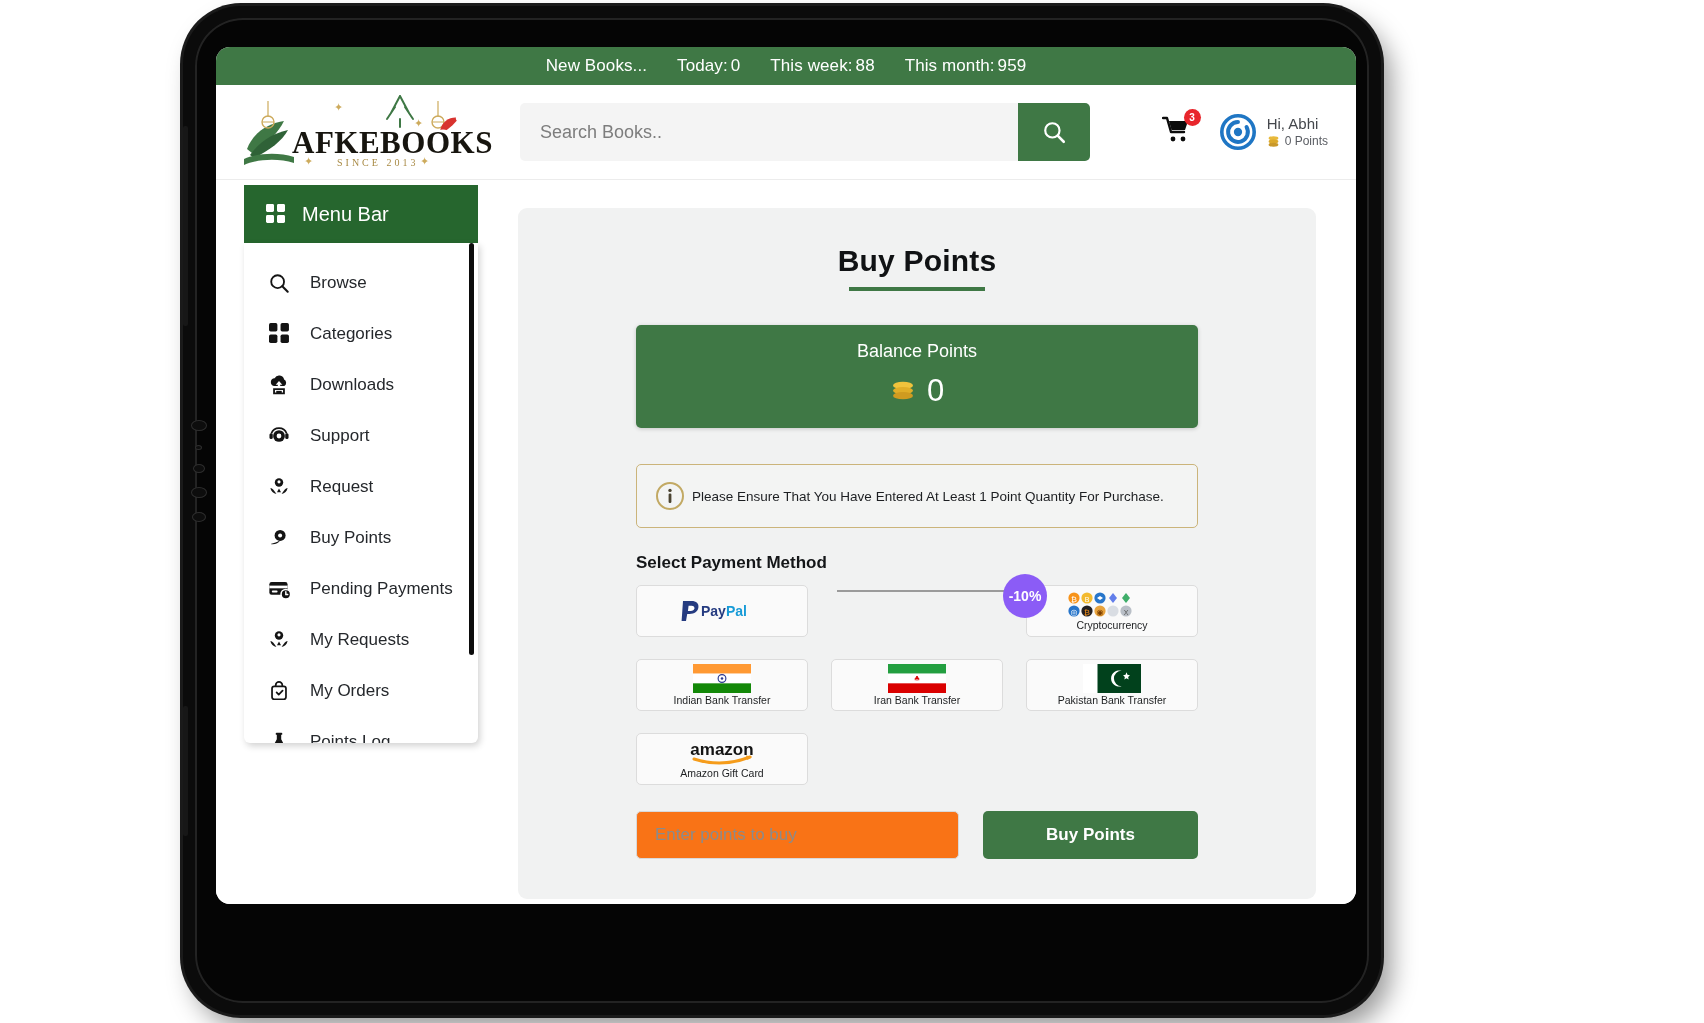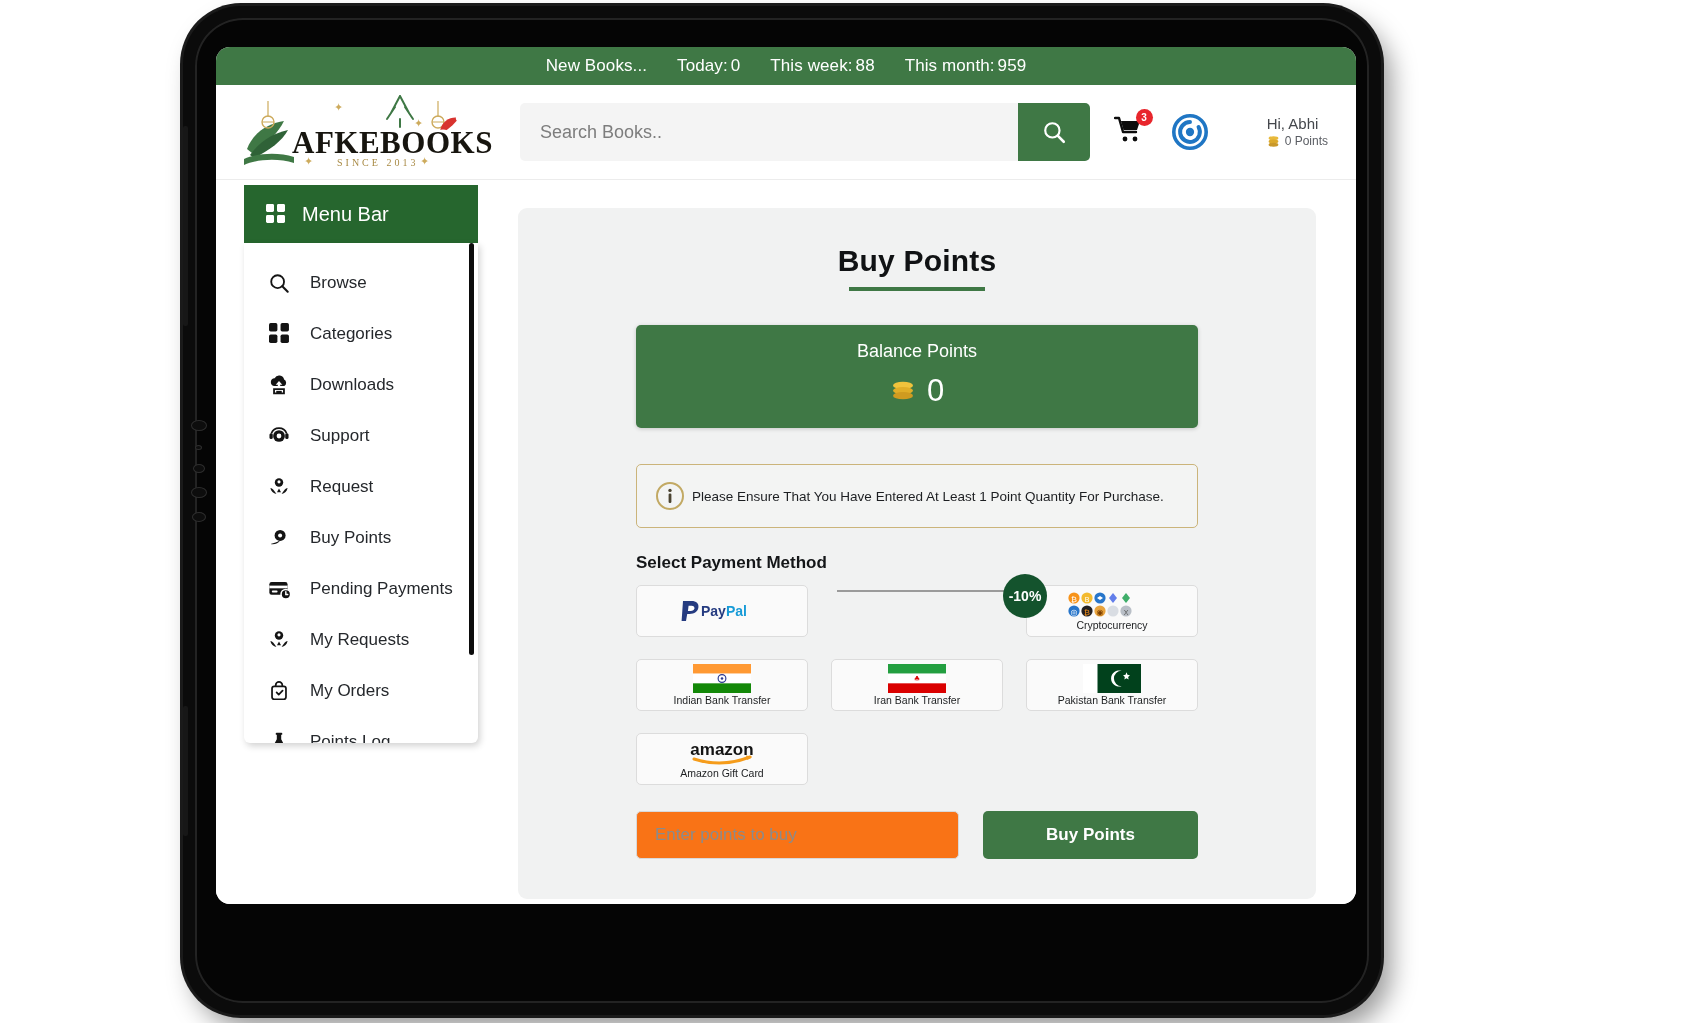--- a/index.html
+++ b/index.html
@@ -108,21 +108,21 @@
   .cart { position: relative; width: 32px; height: 34px; cursor: pointer; }
   .cart-badge {
     position: absolute; right: -7px; top: -6px;
     min-width: 17px; height: 17px; padding: 0 3px;
     background: #e8262c; color: #fff; border-radius: 9px;
     font-size: 10px; font-weight: bold;
     display: flex; align-items: center; justify-content: center;
   }
   .user { display: flex; align-items: center; gap: 11px; cursor: pointer; }
   .user-av { width: 36px; height: 36px; }
-  .user-txt { line-height: 1.25; margin-left: 48px; }
+  .user-txt { line-height: 1.25; }
   .user-name { font-size: 15px; color: #44474c; }
   .user-pts { font-size: 12px; color: #5a5d63; display: flex; align-items: center; gap: 5px; }
 
   
   .body-row { display: flex; height: 724px; background: #fff; }
 
   .sidebar-col { width: 262px; flex: 0 0 auto; padding-left: 28px; padding-top: 5px; }
   .menu-head {
     background: #26662e; color: #fff;
     height: 58px; display: flex; align-items: center; gap: 16px;
@@ -192,21 +192,21 @@
   .pm-label { font-size: 10.5px; color: #1c1e20; line-height: 1; }
   .pm-broken {
     width: 172px; height: 52px; position: relative; cursor: pointer;
   }
   .pm-broken .rule {
     position: absolute; left: 6px; right: -14px; top: 5px; height: 2px; background: #9b9b9b;
   }
   .badge-10 {
     position: absolute; left: -24px; top: -12px;
     width: 44px; height: 44px; border-radius: 50%;
-    background: #14532d; color: #fff; font-size: 14px; font-weight: bold;
+    background: #8b5cf6; color: #fff; font-size: 14px; font-weight: bold;
     display: flex; align-items: center; justify-content: center; z-index: 3;
   }
   .flag { width: 62px; height: 29px; display: block; }
 
   .buy-row { width: 562px; margin: 26px auto 0; display: flex; gap: 24px; }
   .pts-input {
     flex: 1 1 auto; height: 48px; border: 1px solid #d9d9d9; border-radius: 5px;
     background: #f97316; padding: 0 18px; font-size: 17px; color: #2b2b2b;
     outline: none; font-family: "Liberation Sans", sans-serif;
   }

